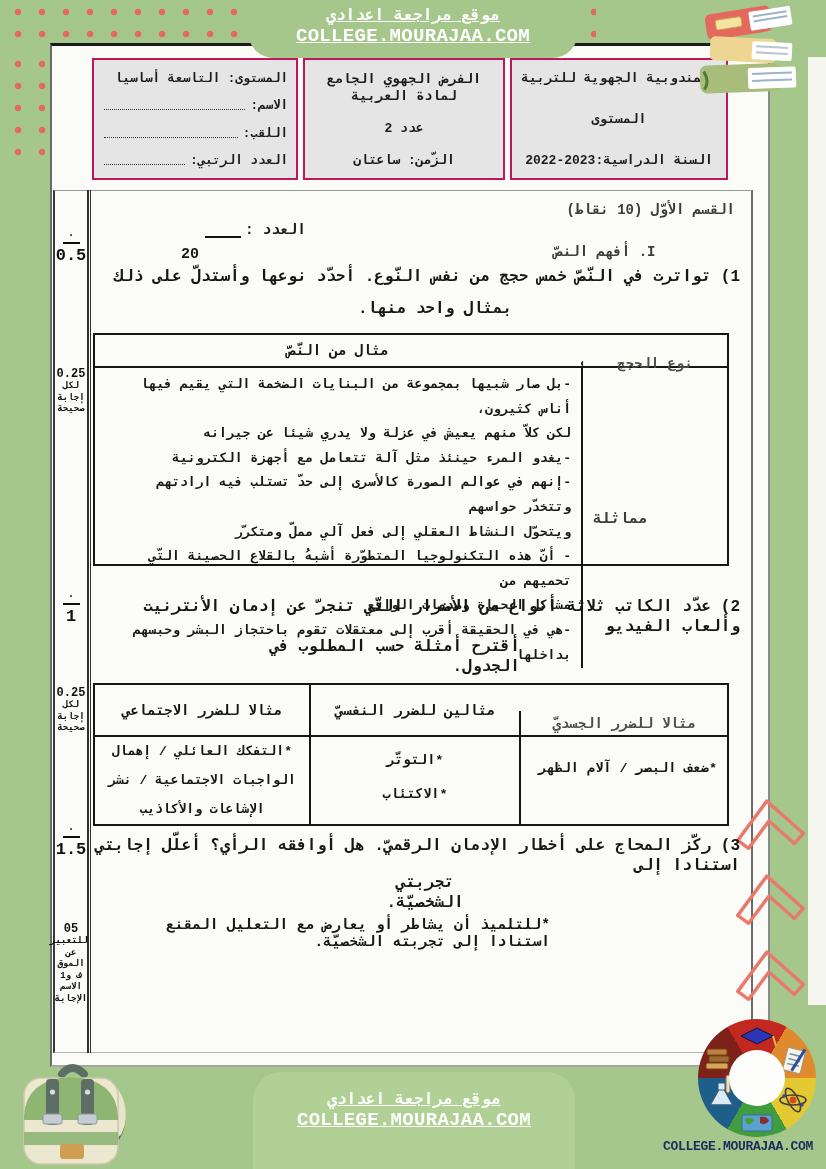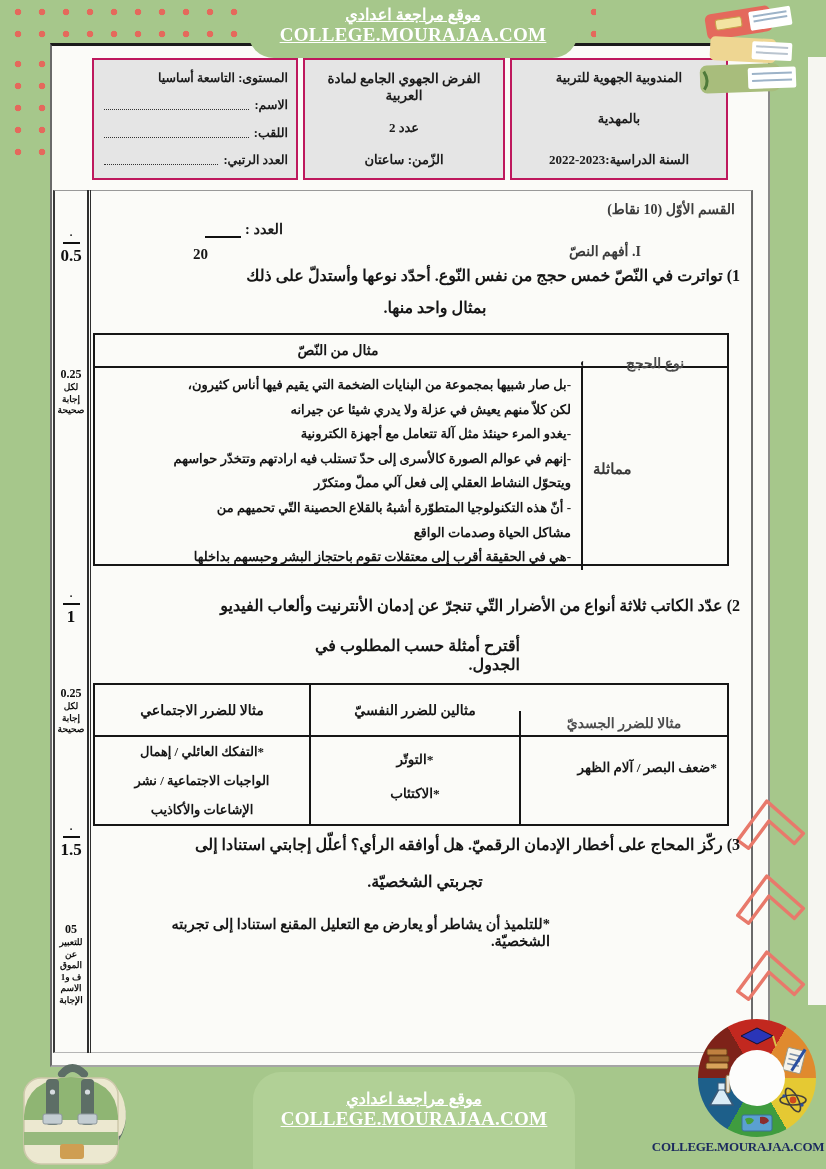--- a/index.html
+++ b/index.html
@@ -1,17 +1,17 @@
 <!DOCTYPE html>
 <html lang="ar"><head>
 <meta charset="utf-8">
 <style>
   html,body{margin:0;padding:0;background:#888;}
   .canvas{position:relative;width:826px;height:1169px;background:#a6c78b;overflow:hidden;
-          font-family:Liberation Serif, serif;color:#1c1c1c;}
+          font-family:Liberation Mono, monospace;color:#1c1c1c;}
   
   .dots{position:absolute;background-image:radial-gradient(circle,#e5695c 3px,rgba(0,0,0,0) 3.6px);
         background-size:24px 22px;background-position:6px 1px;z-index:6;}
   .dots-top{left:0;top:0;width:596px;height:52px;}
   .dots-left{left:0;top:52px;width:50px;height:106px;z-index:2;}
   
   .page{position:absolute;left:50px;top:43px;width:716px;height:1019px;background:#fbfbf8;
         border-top:3px solid #1b1b1b;border-left:2px solid #6a6a6a;border-right:2px solid #8a8a8a;
         border-bottom:2px solid #a5a5a5;z-index:1;}
   .right-strip{position:absolute;left:808px;top:57px;width:18px;height:948px;background:#f6f6f1;z-index:2;}
@@ -120,21 +120,21 @@
       <rect x="58" y="66" width="48" height="21" rx="2" fill="#ffffff"></rect>
       <line x1="62" y1="72" x2="102" y2="72" stroke="#9db3c8" stroke-width="2"></line>
       <line x1="62" y1="79" x2="102" y2="79" stroke="#9db3c8" stroke-width="2"></line>
       <path d="M14,68 q6,10 0,18" stroke="#4f7a3a" stroke-width="3" fill="none"></path>
     </g>
   </svg>
 
   <div class="hdr">
     <div class="hdr-cell hdr-authority">
       <div>المندوبية الجهوية للتربية</div>
-      <div>بالمهدية</div>
+      <div>المستوى</div>
       <div>السنة الدراسية:2023-2022</div>
     </div>
     <div class="hdr-cell hdr-exam">
       <div class="big">الفرض الجهوي الجامع لمادة العربية</div>
       <div>عدد 2</div>
       <div>الزّمن: ساعتان</div>
     </div>
     <div class="hdr-cell hdr-student">
       <div class="stu-row">
         <span>المستوى: التاسعة أساسيا</span>
@@ -192,21 +192,21 @@
     <div class="mword">ف و1</div>
     <div class="mword">الاسم</div>
     <div class="mword">الإجابة</div>
   </div>
 
   <div class="qtext" style="left:545px;top:201px;width:190px;text-align:right;font-size:14px;color:#3c3c3c">القسم الأوّل (10 نقاط)</div>
   <div class="score-wrap">
     <span>العدد :</span>
     <span class="score-underline"></span>
   </div>
-  <div class="qtext" style="left:193px;top:246px;width:40px;text-align:left;font-size:15px">20</div>
+  <div class="qtext" style="left:181px;top:246px;width:40px;text-align:left;font-size:15px">20</div>
   <div class="qtext" style="left:510px;top:243px;width:190px;text-align:center;font-size:14px;color:#3c3c3c">I. أفهم النصّ</div>
 
   <div class="qtext" style="left:100px;top:266px;width:640px;text-align:right">1) تواترت في النّصّ خمس حجج من نفس النّوع. أحدّد نوعها وأستدلّ على ذلك</div>
   <div class="qtext" style="left:350px;top:298px;width:170px;text-align:center">بمثال واحد منها.</div>
 
   <div class="dtable t1">
     <div class="t-head">
       <div class="c-type hdr-faded">نوع الحجج</div>
       <div class="c-ex">مثال من النّصّ</div>
     </div>

